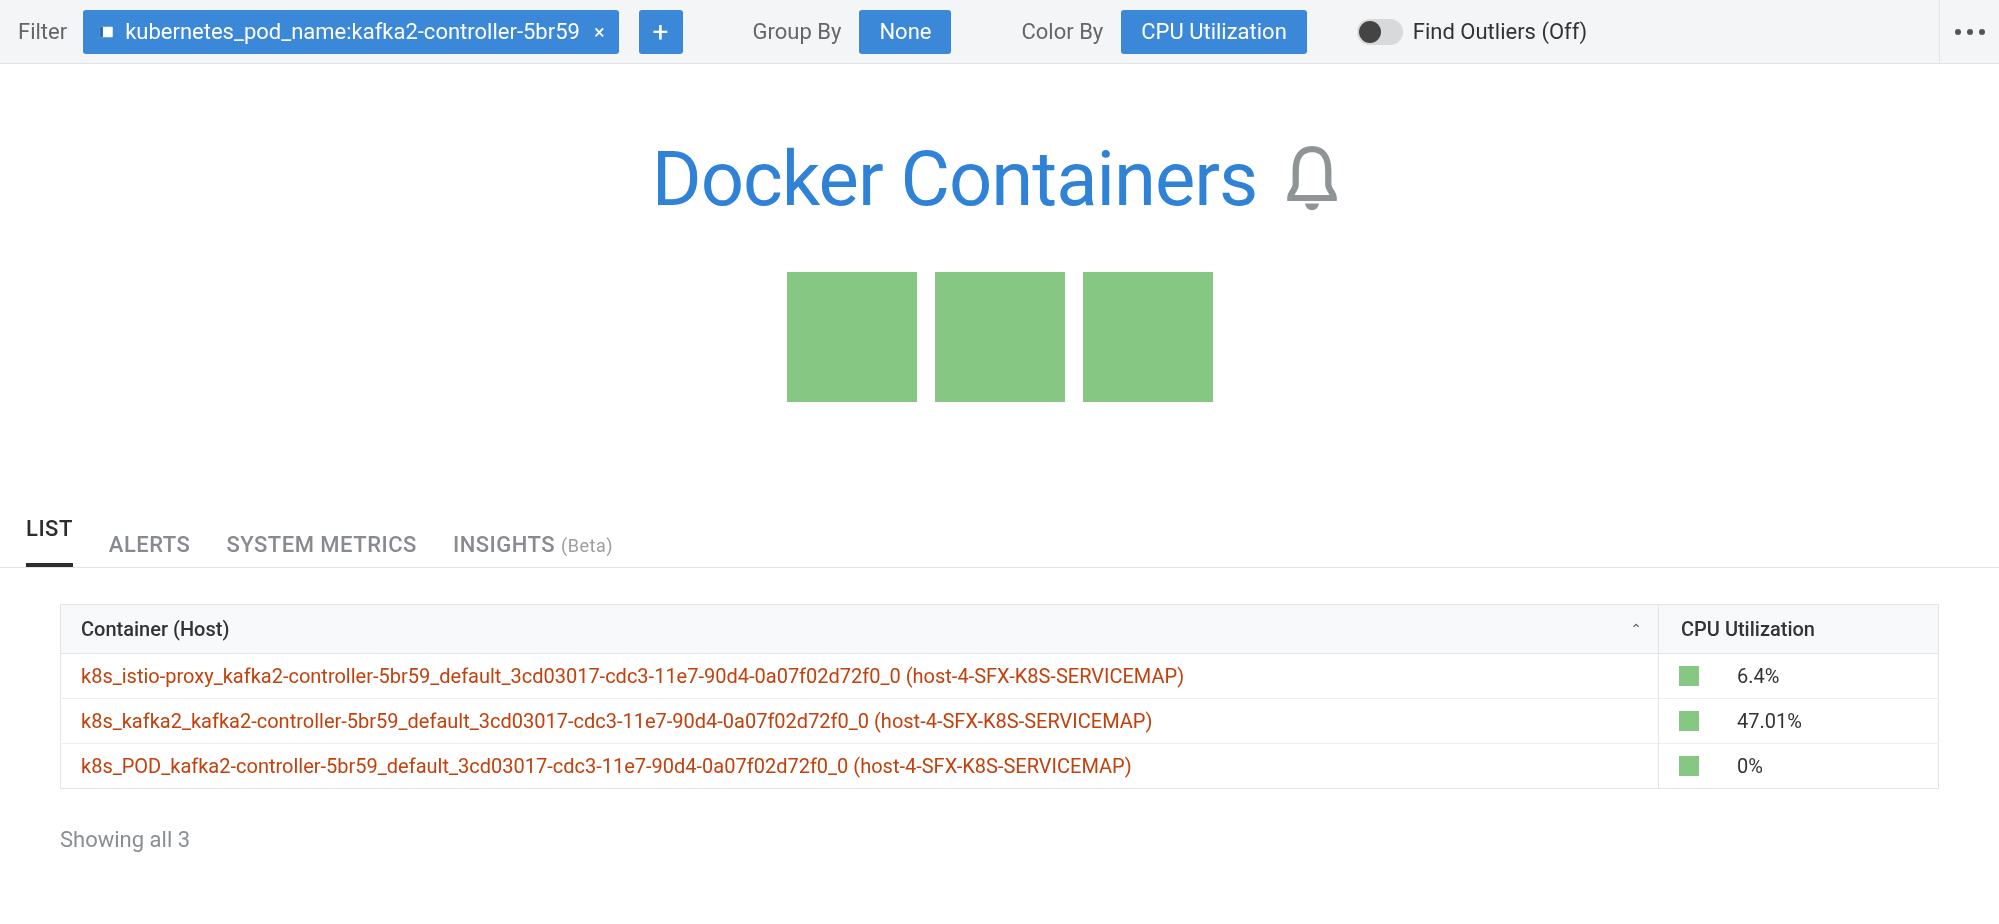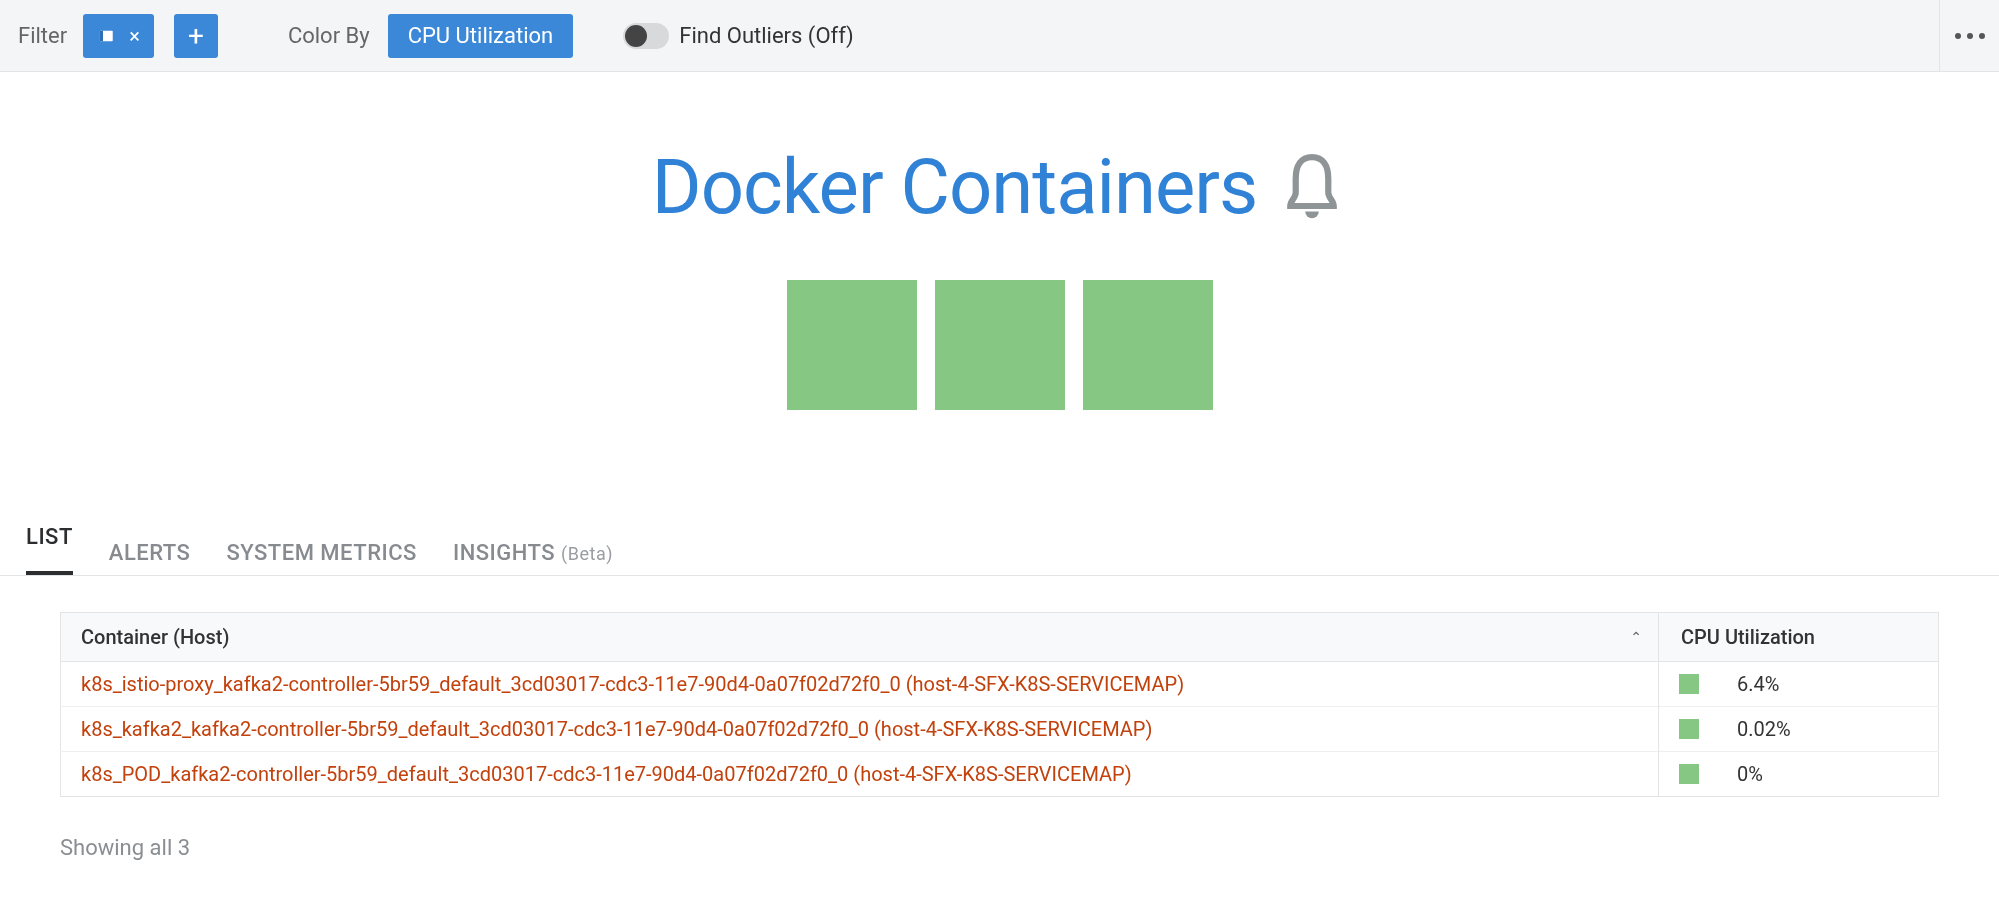--- a/index.html
+++ b/index.html
@@ -12,21 +12,21 @@
   }
 
   
   .toolbar {
     display: flex;
     align-items: center;
     gap: 10px;
     padding: 8px 18px;
     background: #f4f5f6;
     border-bottom: 1px solid #e3e4e6;
-    height: 72px;
+    height: 64px;
     position: relative;
   }
   .tb-label { color: #666; font-size: 22px; margin-right: 6px; }
   .filter-chip {
     display: inline-flex;
     align-items: center;
     gap: 10px;
     background: #3a88d7;
     color: #fff;
     padding: 8px 14px;
@@ -250,25 +250,32 @@
 <div class="toolbar">
   <span class="tb-label">Filter</span>
 
   <div class="filter-chip">
     <span class="chip-icon">
       <svg viewBox="0 0 24 24">
           <rect x="3" y="5" width="18" height="14" rx="1"></rect>
           <rect x="3" y="5" width="5" height="14" fill="#2a6fb7"></rect>
         </svg>
     </span>
+    <span>kubernetes_pod_name:kafka2-controller-5br59</span>
     <span class="chip-close">×</span>
   </div>
 
   <div class="add-btn">+</div>
 
+  <div class="tb-group">
+    <span class="tb-label">Group By</span>
+    <div class="selector-btn">
+      <span>None</span>
+    </div>
+  </div>
 
   <div class="tb-group">
     <span class="tb-label">Color By</span>
     <div class="selector-btn">
       <span>CPU Utilization</span>
     </div>
   </div>
 
   <div class="toggle-wrap">
     <div class="toggle">
@@ -331,21 +338,21 @@
               <div class="cpu-swatch"></div>
               <span>6.4%</span>
             </div>
           </td>
         </tr>
         <tr>
           <td class="col-container"><a href="#">k8s_kafka2_kafka2-controller-5br59_default_3cd03017-cdc3-11e7-90d4-0a07f02d72f0_0 (host-4-SFX-K8S-SERVICEMAP)</a></td>
           <td class="col-cpu">
             <div class="cpu-cell">
               <div class="cpu-swatch"></div>
-              <span>0.02%</span>
+              <span>47.01%</span>
             </div>
           </td>
         </tr>
         <tr>
           <td class="col-container"><a href="#">k8s_POD_kafka2-controller-5br59_default_3cd03017-cdc3-11e7-90d4-0a07f02d72f0_0 (host-4-SFX-K8S-SERVICEMAP)</a></td>
           <td class="col-cpu">
             <div class="cpu-cell">
               <div class="cpu-swatch"></div>
               <span>0%</span>
             </div>

